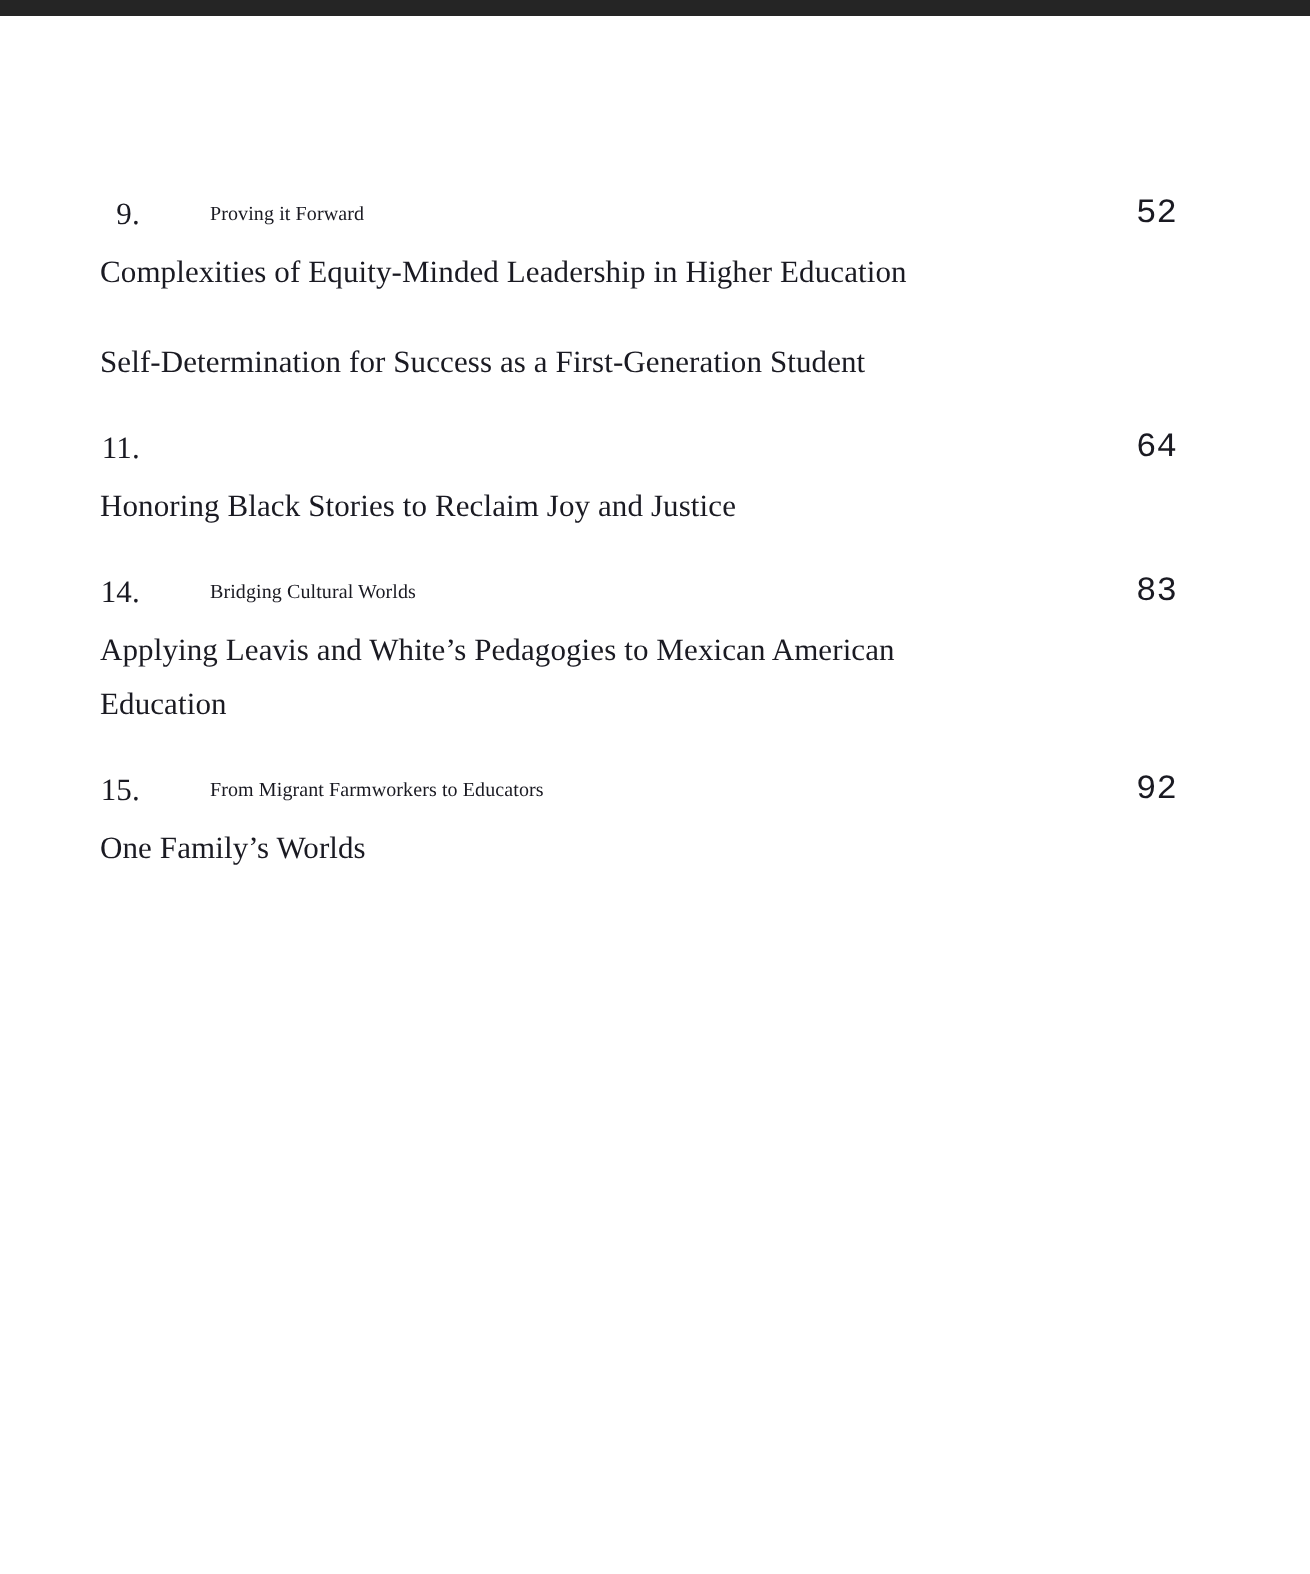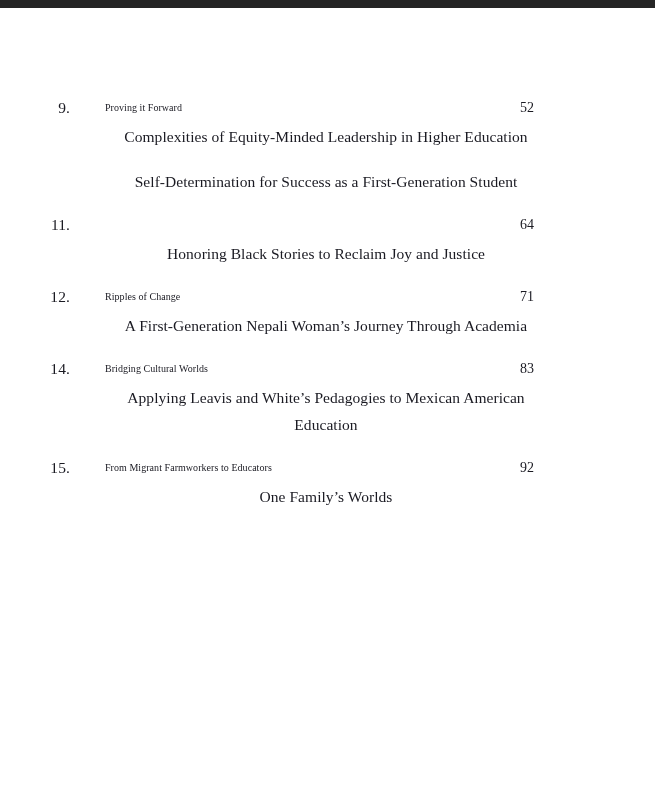--- a/index.html
+++ b/index.html
@@ -60,32 +60,32 @@
     position: absolute;
     left: 78px;
     font-size: 10px;
     line-height: 24px;
     letter-spacing: 0.05px;
     white-space: nowrap;
     margin-left: 27px;
   }
   .entry-page {
     position: absolute;
-    left: 520px;
-    font-size: 14px;
+    left: 568px;
+    font-size: 17px;
     line-height: 24px;
+    font-family: Liberation Mono, monospace;
   }
   .entry-sub {
-    margin-left: 100px;
+    margin-left: 50px;
     margin-top: 3px;
     max-width: 452px;
     font-size: 15.5px;
     line-height: 27px;
     letter-spacing: 0.05px;
-    text-align: center;
   }
 </style>
 </head>
 <body>
 
 <div class="top-bar"></div>
 
 <div class="page">
   <div class="toc">
 
@@ -103,28 +103,20 @@
     </div>
 
     <div class="toc-entry">
       <div class="entry-head">
         <span class="entry-num">11.</span>
         <span class="entry-page">64</span>
       </div>
       <div class="entry-sub">Honoring Black Stories to Reclaim Joy and Justice</div>
     </div>
 
-    <div class="toc-entry">
-      <div class="entry-head">
-        <span class="entry-num">12.</span>
-        <span class="entry-title">Ripples of Change</span>
-        <span class="entry-page">71</span>
-      </div>
-      <div class="entry-sub">A First-Generation Nepali Woman’s Journey Through Academia</div>
-    </div>
 
     <div class="toc-entry">
     </div>
 
     <div class="toc-entry">
       <div class="entry-head">
         <span class="entry-num">14.</span>
         <span class="entry-title">Bridging Cultural Worlds</span>
         <span class="entry-page">83</span>
       </div>

